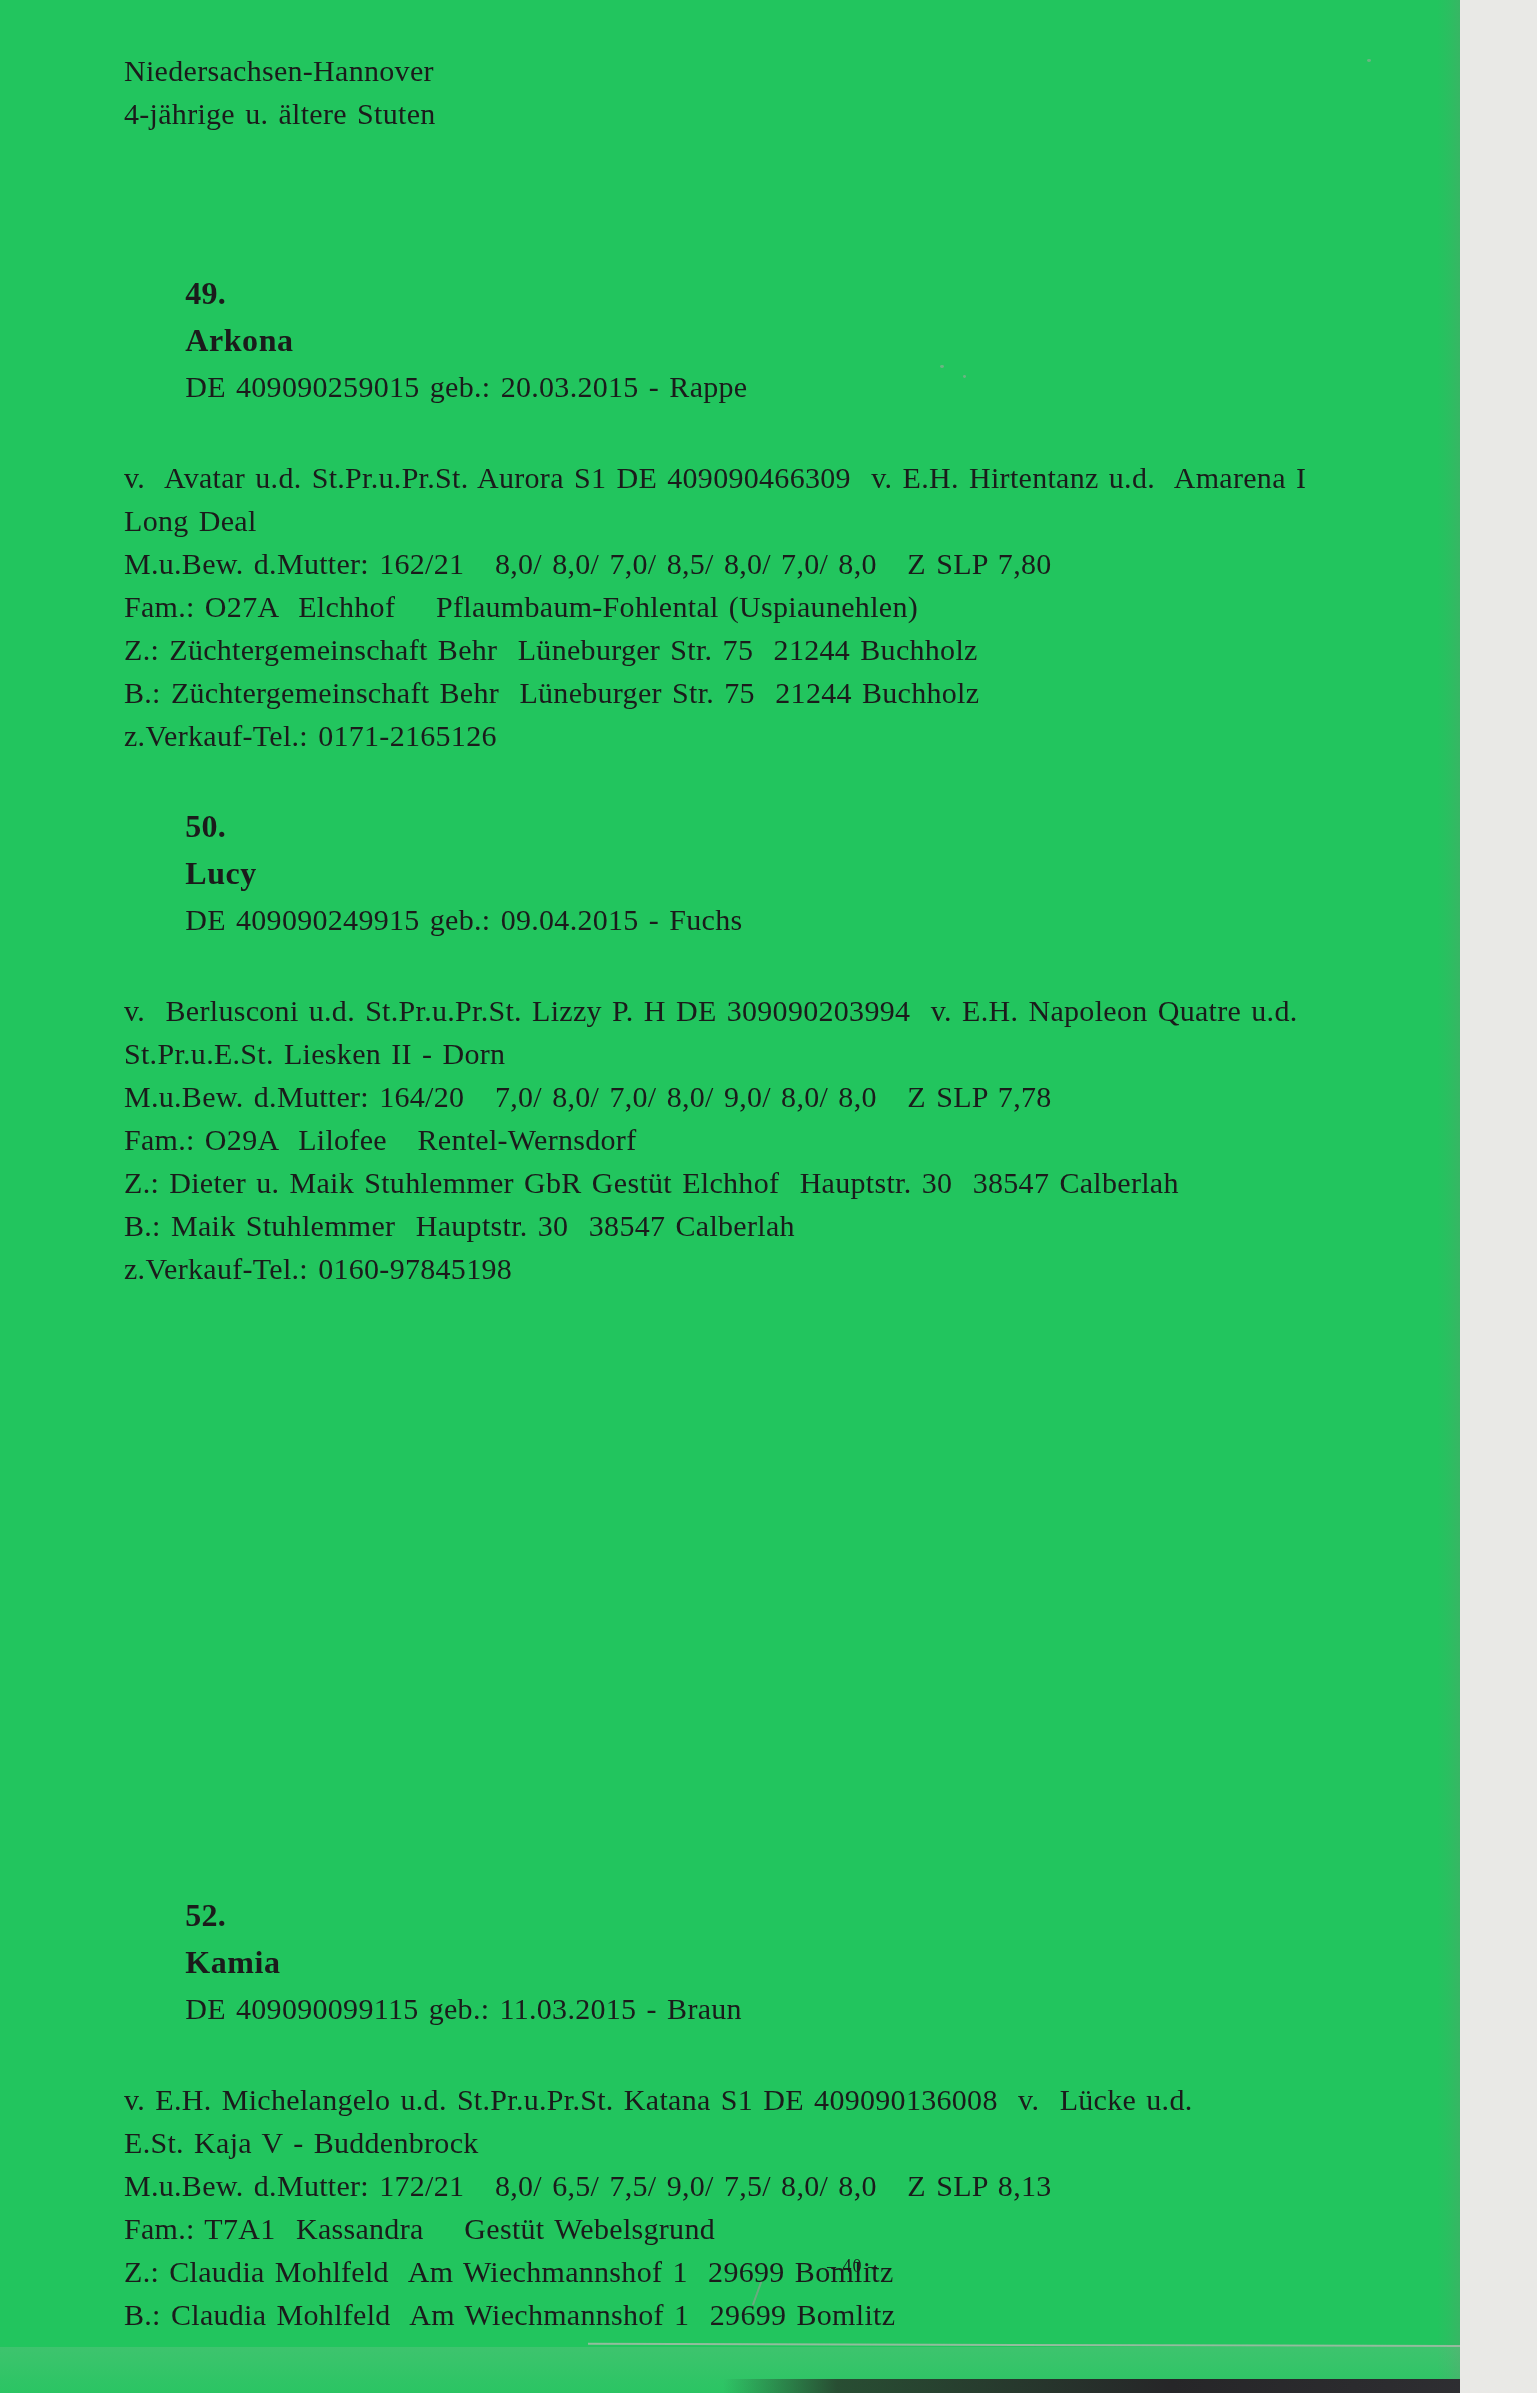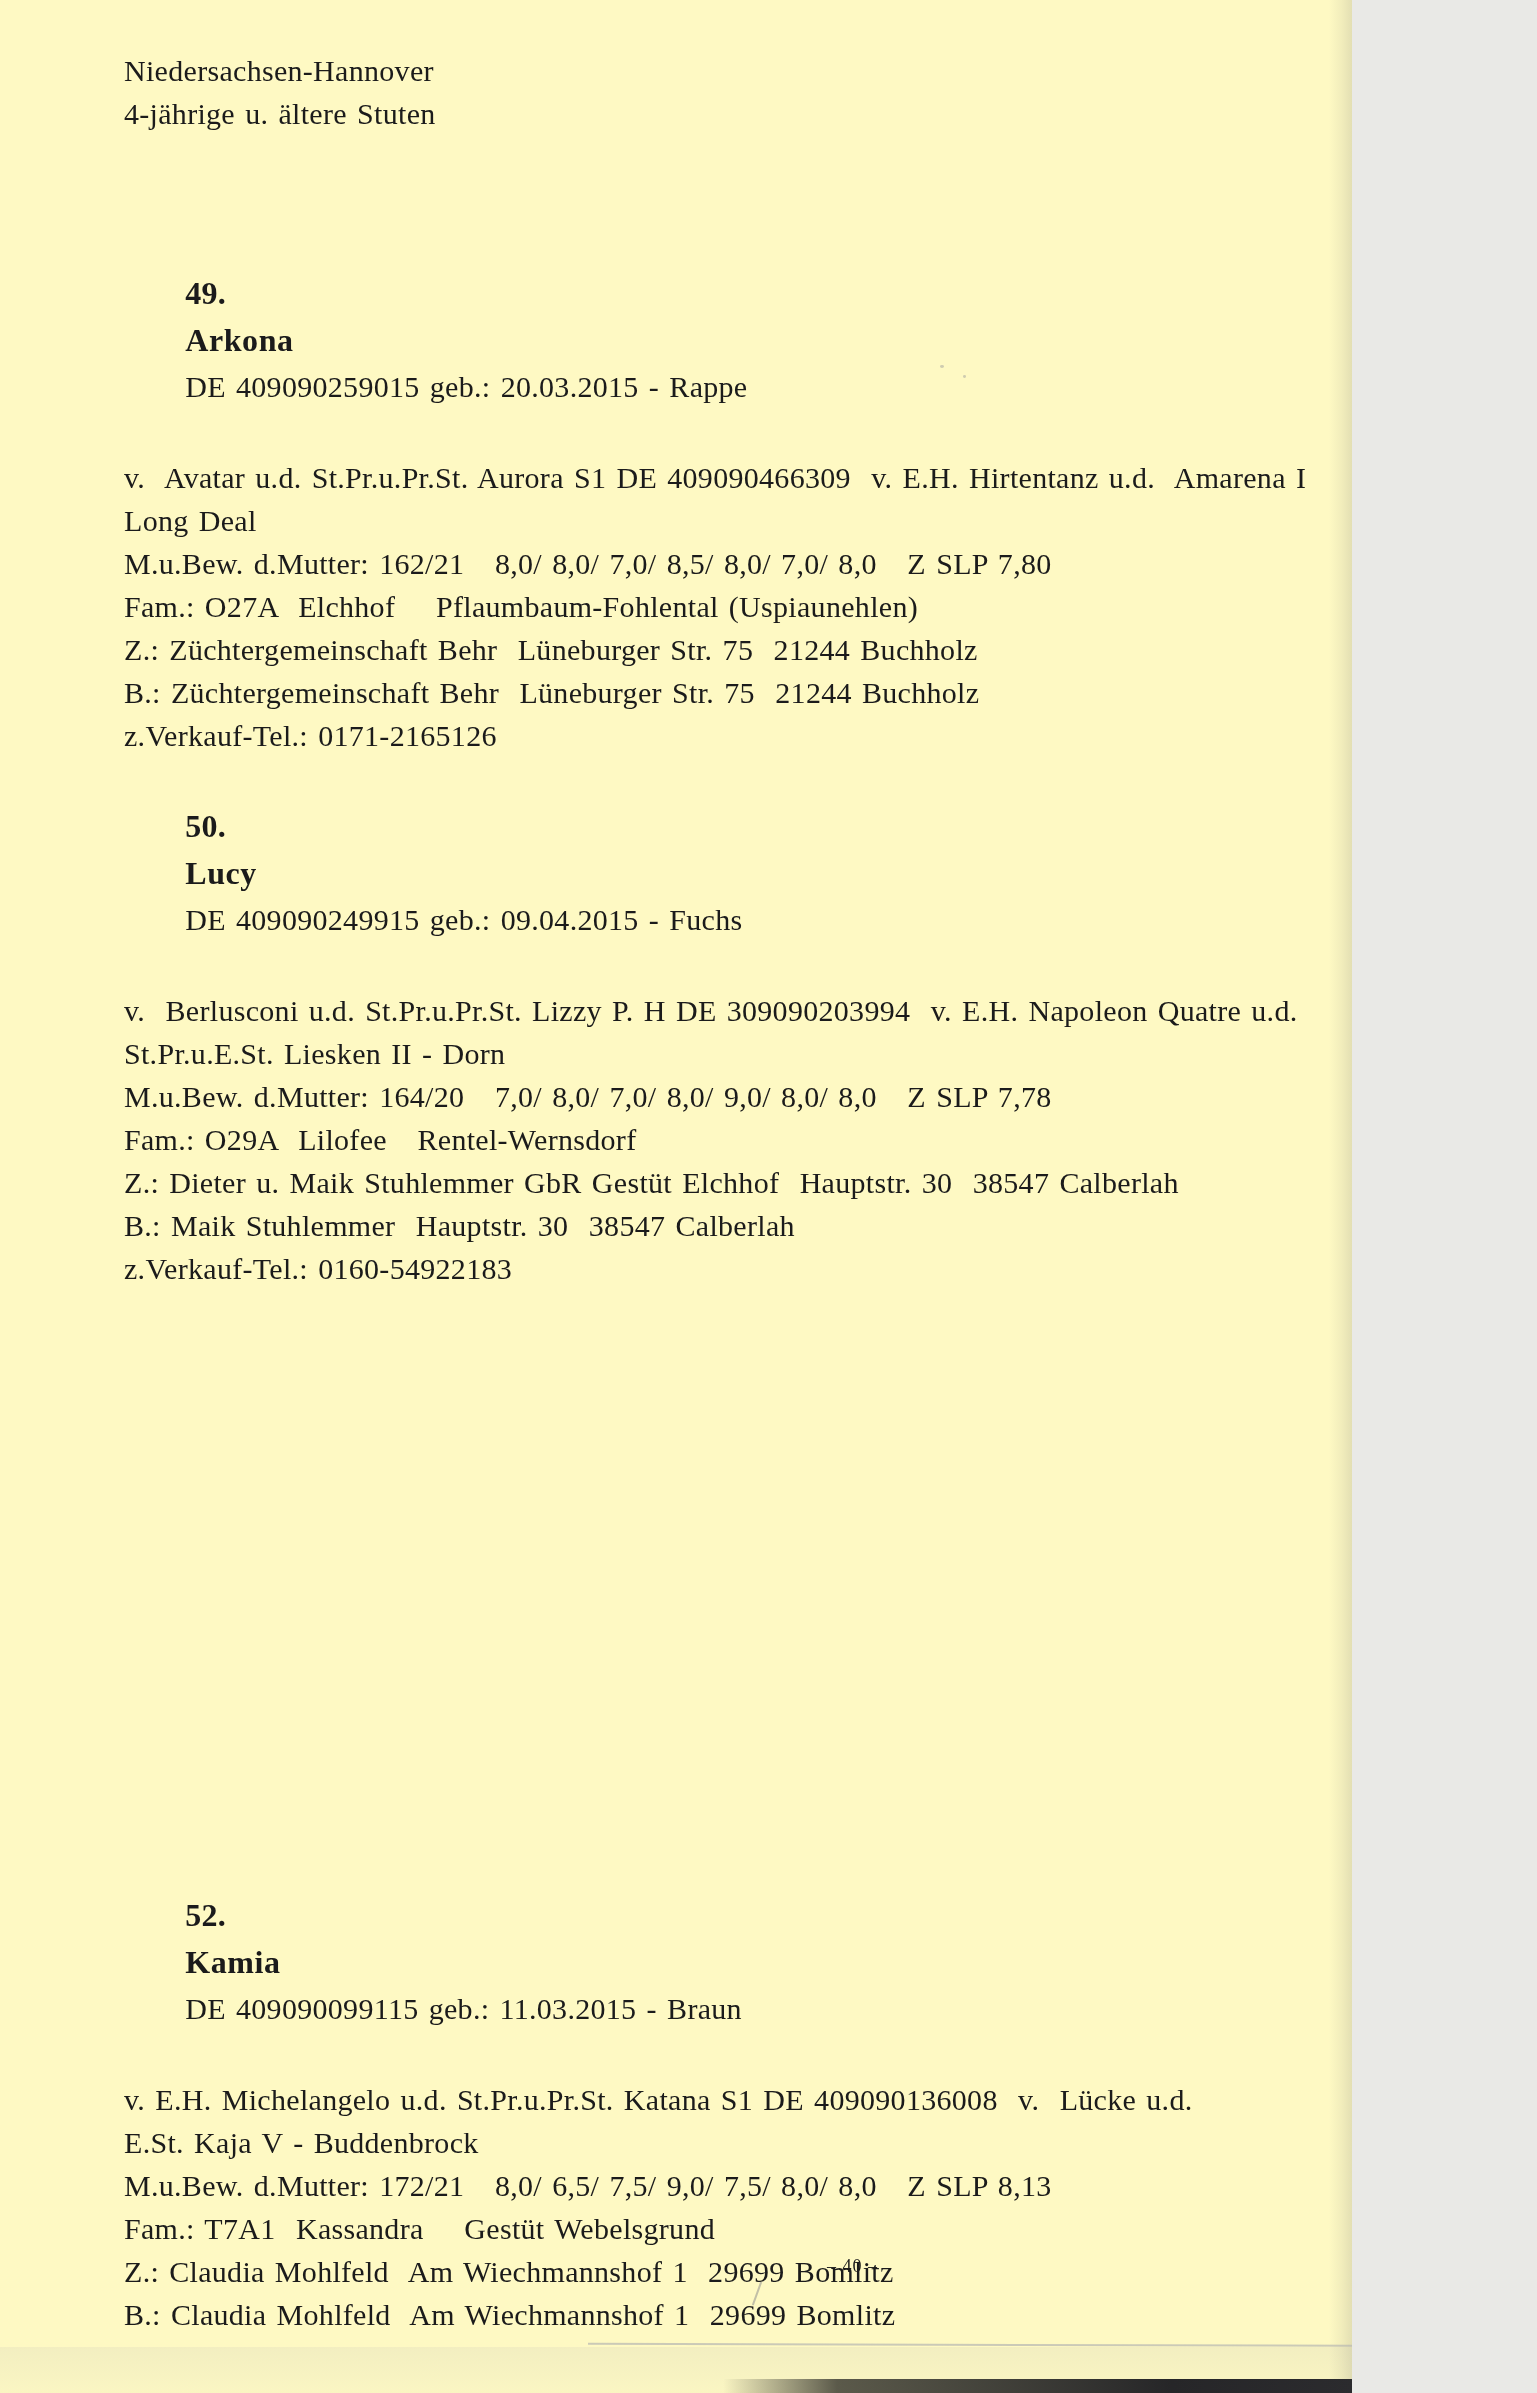--- a/index.html
+++ b/index.html
@@ -1,19 +1,19 @@
 <!DOCTYPE html>
 <html style="font-size:15px"><head>
 <meta charset="utf-8">
 <style>
   html,body{margin:0;padding:0;background:#e9e9e6;}
   .page{
     position:relative;
-    width:1352px;height:2394px;
-    background:#fef9c3;
+    width:1460px;height:2394px;
+    background:#22c55e;
     overflow:hidden;
     font-family:"Liberation Serif", serif;
     color:#1b1b1b;
   }
   .catalog-header{
     position:absolute;left:124px;top:49px;
     font-size:27.6px;line-height:37px;
     letter-spacing:0.3px;
   }
   .entry{position:absolute;left:124px;right:0;}
@@ -99,21 +99,21 @@
       <span class="name">Lucy</span>
       <span class="details">DE 409090249915 geb.: 09.04.2015 - Fuchs</span>
     </div>
     <div class="entry-lines">
         <div class="line">v.  Berlusconi u.d. St.Pr.u.Pr.St. Lizzy P. H DE 309090203994  v. E.H. Napoleon Quatre u.d.</div>
         <div class="line">St.Pr.u.E.St. Liesken II - Dorn</div>
         <div class="line">M.u.Bew. d.Mutter: 164/20   7,0/ 8,0/ 7,0/ 8,0/ 9,0/ 8,0/ 8,0   Z SLP 7,78</div>
         <div class="line">Fam.: O29A  Lilofee   Rentel-Wernsdorf</div>
         <div class="line">Z.: Dieter u. Maik Stuhlemmer GbR Gestüt Elchhof  Hauptstr. 30  38547 Calberlah</div>
         <div class="line">B.: Maik Stuhlemmer  Hauptstr. 30  38547 Calberlah</div>
-        <div class="line">z.Verkauf-Tel.: 0160-54922183</div>
+        <div class="line">z.Verkauf-Tel.: 0160-97845198</div>
       </div>
   </section>
 
   <section class="entry entry-52">
     <div class="line heading">
       <span class="num">52.</span>
       <span class="name">Kamia</span>
       <span class="details">DE 409090099115 geb.: 11.03.2015 - Braun</span>
     </div>
     <div class="entry-lines">

